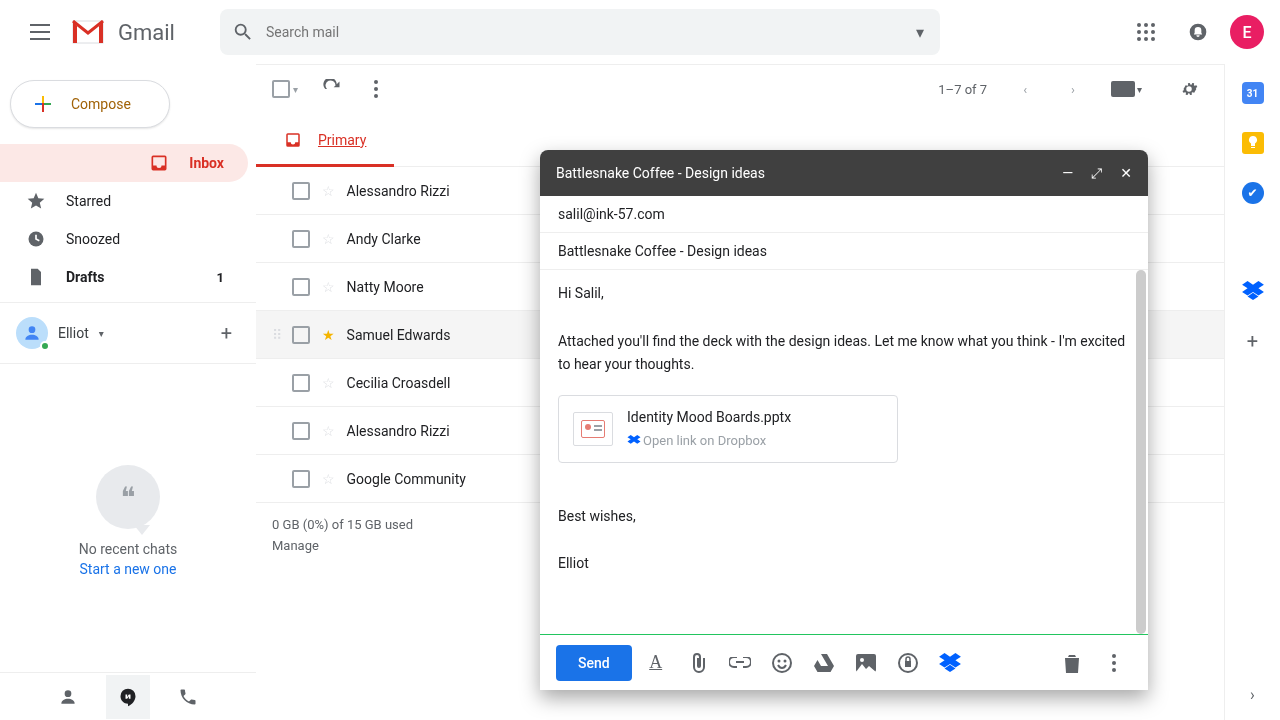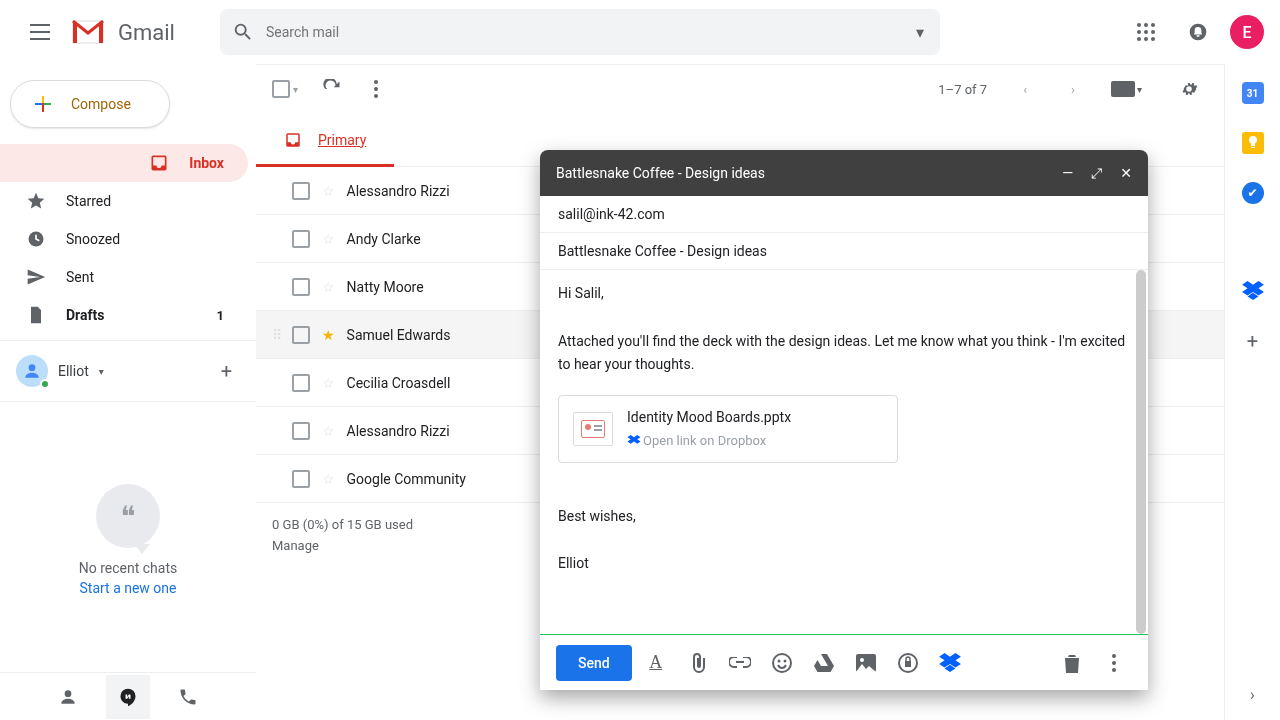--- a/index.html
+++ b/index.html
@@ -184,28 +184,20 @@
     </div>
     <div class="nav-item">
       <span class="nav-icon">
           <svg width="20" height="20" viewBox="0 0 24 24">
             <circle cx="12" cy="12" r="9" fill="currentColor"></circle>
             <path d="M12 7v5l4 2" stroke="#fff" stroke-width="2" fill="none"></path>
           </svg>
         </span>
       <span>Snoozed</span>
     </div>
-    <div class="nav-item">
-      <span class="nav-icon">
-          <svg width="20" height="20" viewBox="0 0 24 24">
-            <path d="M2 21l21-9L2 3v7l15 2-15 2v7z" fill="currentColor"></path>
-          </svg>
-        </span>
-      <span>Sent</span>
-    </div>
     <div class="nav-item bold">
       <span class="nav-icon">
           <svg width="20" height="20" viewBox="0 0 24 24">
             <path d="M6 2h8l4 4v16H6z" fill="currentColor"></path>
           </svg>
         </span>
       <span>Drafts</span>
       <span class="nav-count">1</span>
     </div>
     <div class="sidebar-sep"></div>
@@ -365,21 +357,21 @@
 
 <div class="compose-window">
   <div class="cw-header">
     <span>Battlesnake Coffee - Design ideas</span>
     <div class="cw-header-actions">
       <span>―</span>
       <span>⤢</span>
       <span>✕</span>
     </div>
   </div>
-  <div class="cw-field">salil@ink-42.com</div>
+  <div class="cw-field">salil@ink-57.com</div>
   <div class="cw-field">Battlesnake Coffee - Design ideas</div>
   <div class="cw-body">
     <div>Hi Salil,</div>
     <br>
     <div>Attached you'll find the deck with the design ideas. Let me know what you think - I'm excited to hear your thoughts.</div>
     <div class="cw-attachment">
       <div class="cw-att-thumb">
           <div class="cw-att-thumb-inner"></div>
         </div>
       <div>

